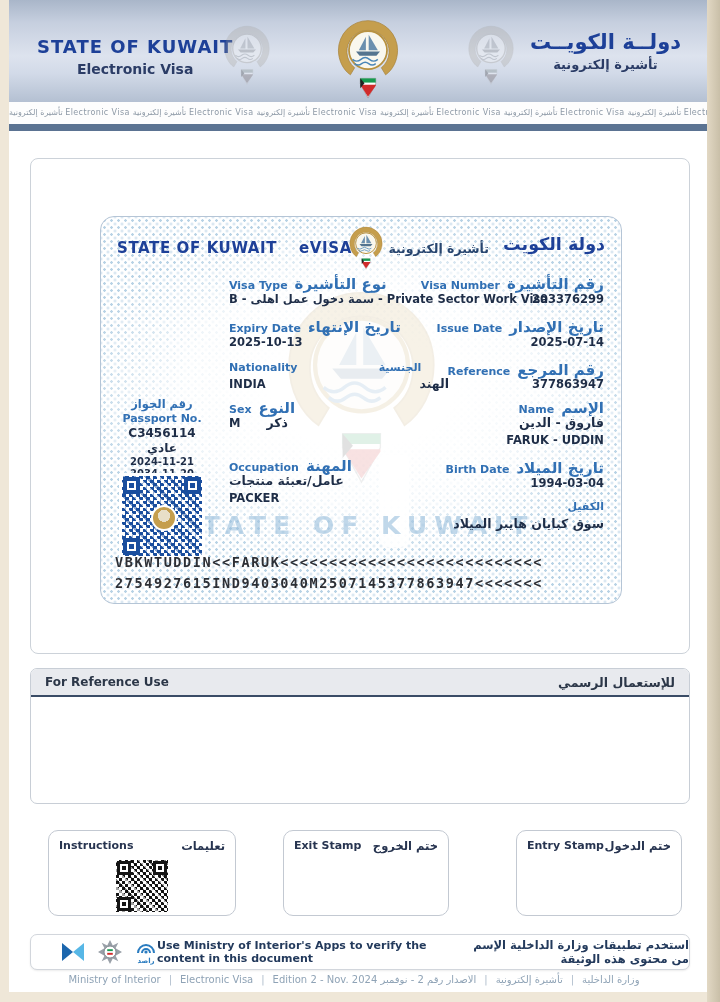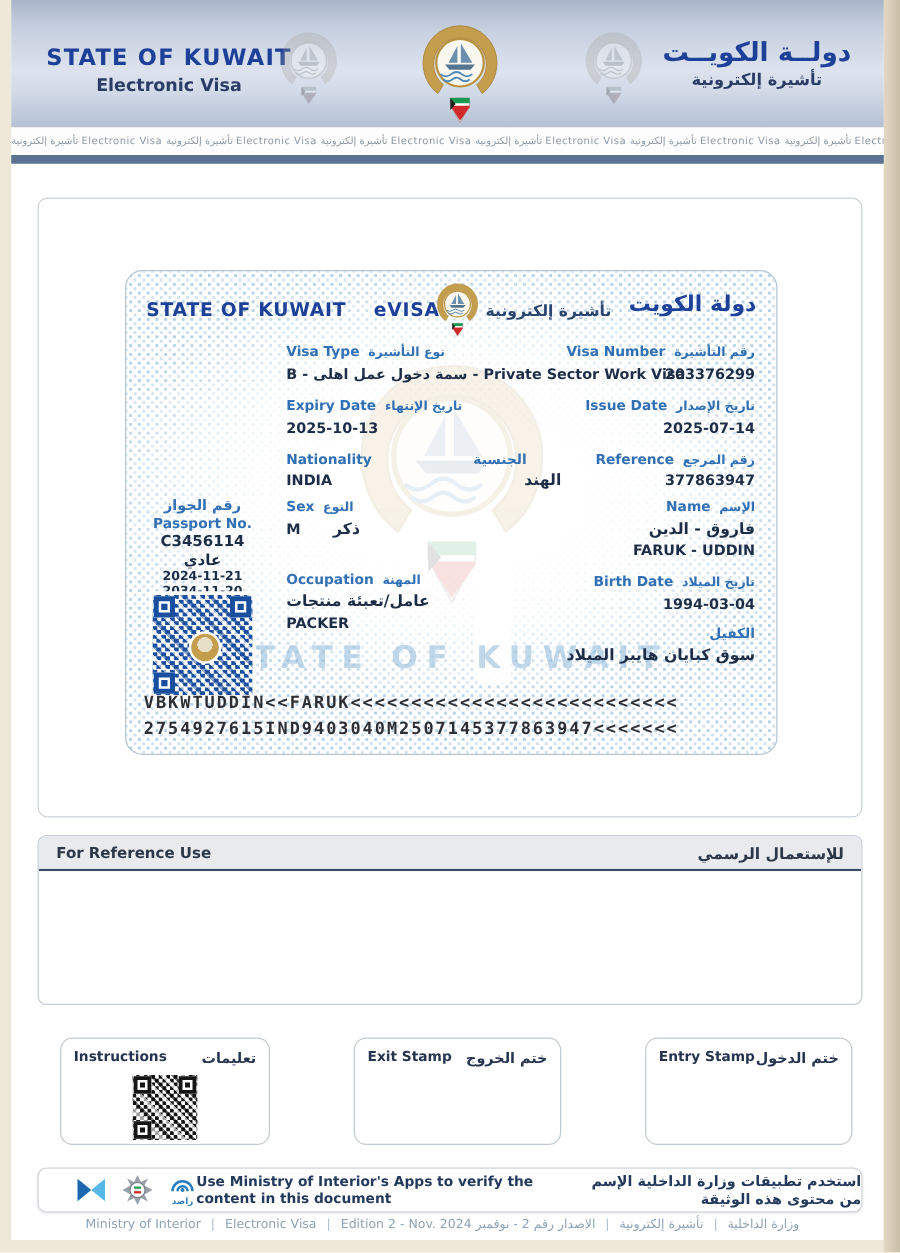--- a/index.html
+++ b/index.html
@@ -40,21 +40,21 @@
         background-size:auto,7px 7px,7px 7px;background-position:center,0 0,3.5px 3.5px;background-color:#fff}
   .vc-brand{left:16px;top:22px;display:flex;gap:22px;font-size:15px;font-weight:bold;
             letter-spacing:.6px;color:#1d4098}
   .vc-emblem{left:244px;top:7px;width:42px;height:48px}
   .vc-ar-sub{right:132px;top:24px;font-size:12.5px;font-weight:bold;color:#27456f}
   .vc-ar-title{right:16px;top:17px;font-size:17.5px;font-weight:bold;color:#1d4098}
   .ghost-center{left:168px;top:62px;width:185px;height:215px;opacity:.13}
   .lightrect{left:279px;top:238px;width:29px;height:92px;background:rgba(255,255,255,.9);border-radius:8px}
 
   .lbl{font-size:11px;font-weight:bold;color:#3170b4;white-space:nowrap}
-  .lbl .ar{font-size:10px;margin-left:7px}
+  .lbl .ar{font-size:15px;margin-left:7px}
   .val{font-size:11.5px;font-weight:bold;color:#1e2d47;white-space:nowrap}
   .val-ar{font-size:12.5px;font-weight:bold;color:#1e2d47;white-space:nowrap}
   .rcol{right:17px;text-align:right}
   .mcol{left:128px;text-align:left}
 
   .ppcol{left:8px;top:180px;width:106px;text-align:center}
   .ppcol .l1{font-size:11.5px;font-weight:bold;color:#3170b4;line-height:15px}
   .ppcol .l2{font-size:11px;font-weight:bold;color:#3170b4;line-height:14px}
   .ppcol .v{font-size:12px;font-weight:bold;color:#1e2d47;line-height:15px}
   .ppcol .d{font-size:10px;font-weight:bold;color:#1e2d47;line-height:12px}
@@ -90,21 +90,21 @@
   .off-hdr .ar{font-size:12.5px;font-weight:bold;color:#2c3748}
   .off-body{text-align:right;padding:16px 18px 0 0}
   .issuer-lbl{font-size:12px;color:#5a6e85}
   .issuer-val{font-size:14.5px;font-weight:bold;color:#222e3d;margin-top:7px}
 
   
   .stamp{top:830px;height:86px;background:#fff;border:1.5px solid #c3c9d2;border-radius:10px;box-sizing:border-box}
   .stamp-hdr{display:flex;justify-content:space-between;padding:8px 10px 0}
   .stamp-hdr .en{font-size:11px;font-weight:bold;color:#273450}
   .stamp-hdr .ar{font-size:11.5px;font-weight:bold;color:#273450}
-  .st-instructions{left:48px;width:168px}
+  .st-instructions{left:48px;width:188px}
   .st-exit{left:283px;width:166px}
   .st-entry{left:516px;width:166px}
 
   
   .verify{left:30px;top:934px;width:658px;height:34px;background:#fff;border:1px solid #d2d6dc;border-radius:7px;
           box-shadow:0 1px 2px rgba(0,0,0,.08);display:flex;align-items:center}
   .logos{display:flex;align-items:center;gap:13px;margin-left:30px}
   .rased{display:flex;flex-direction:column;align-items:center;line-height:1}
   .rased span{font-size:7px;font-weight:bold;color:#2a7cc0;margin-top:4px}
   .verify-texts{flex:1;display:flex;gap:42px;align-items:center}

